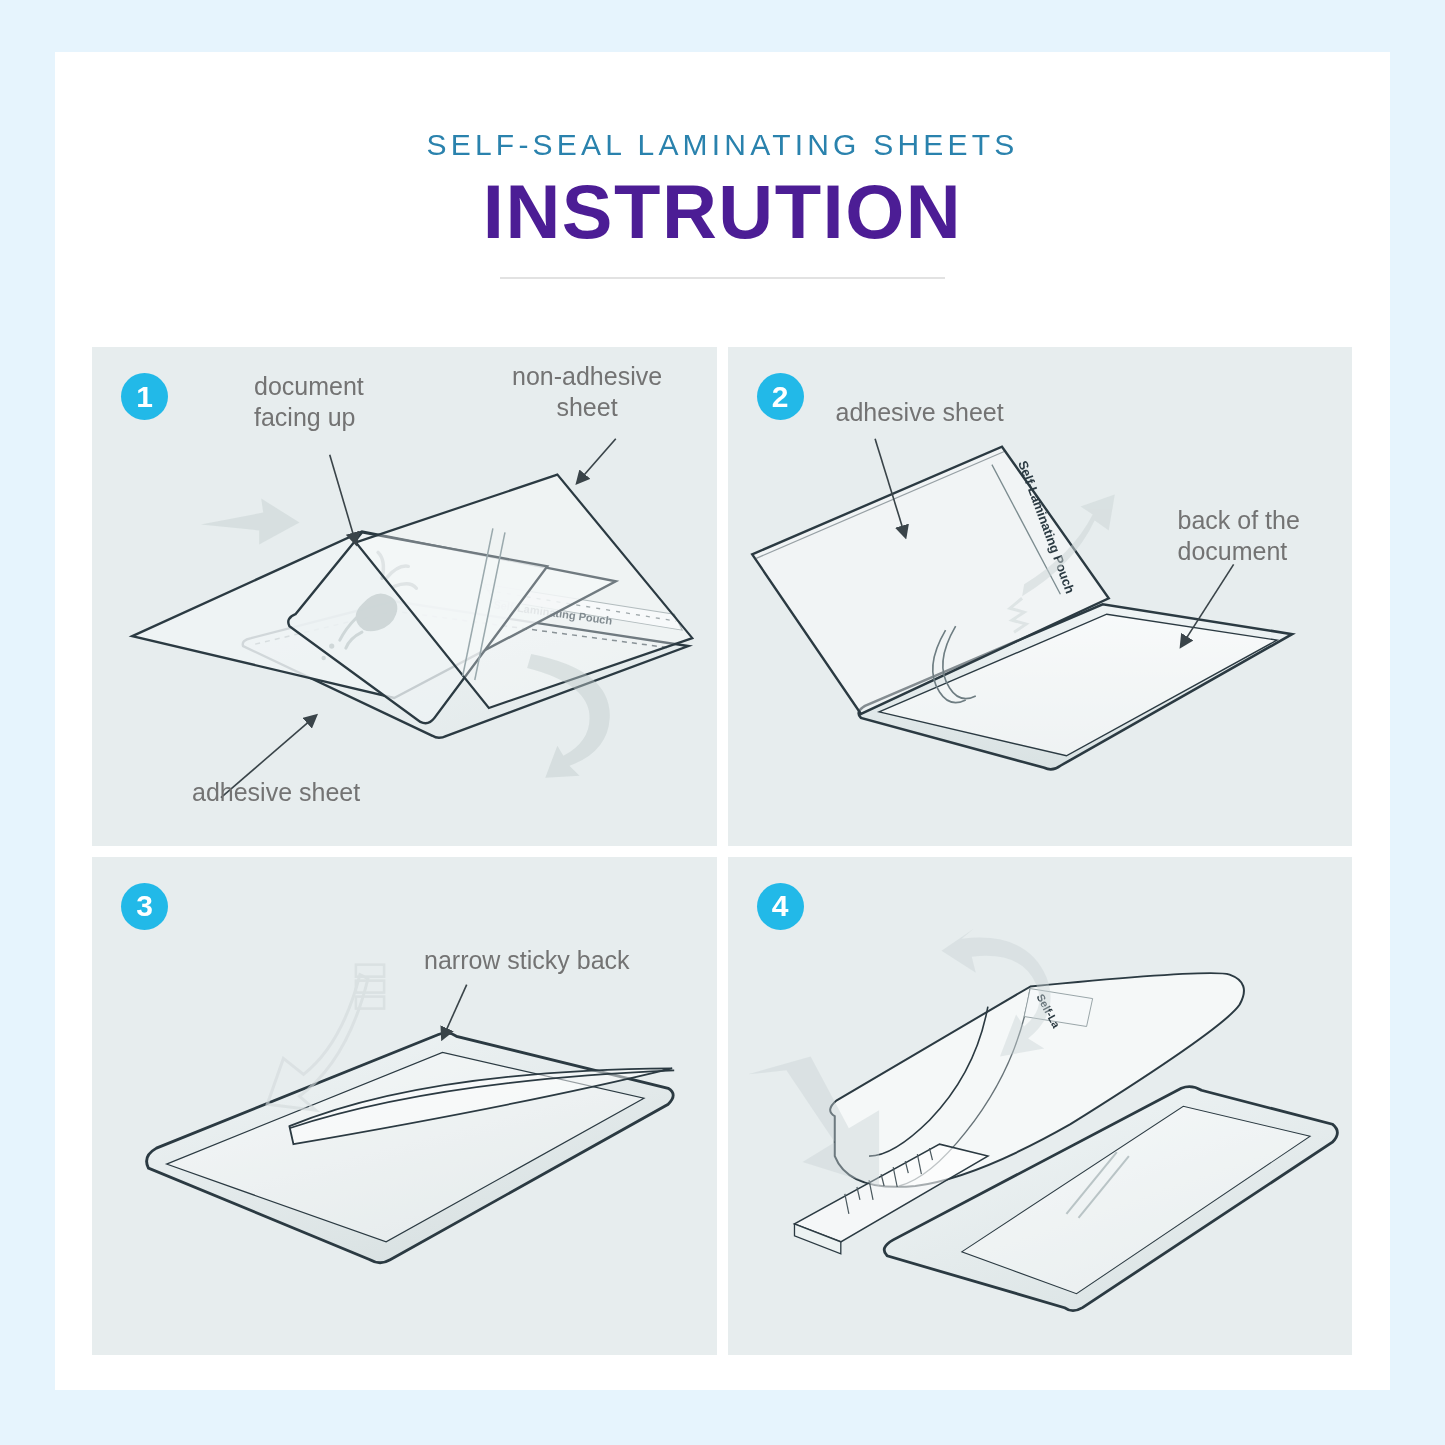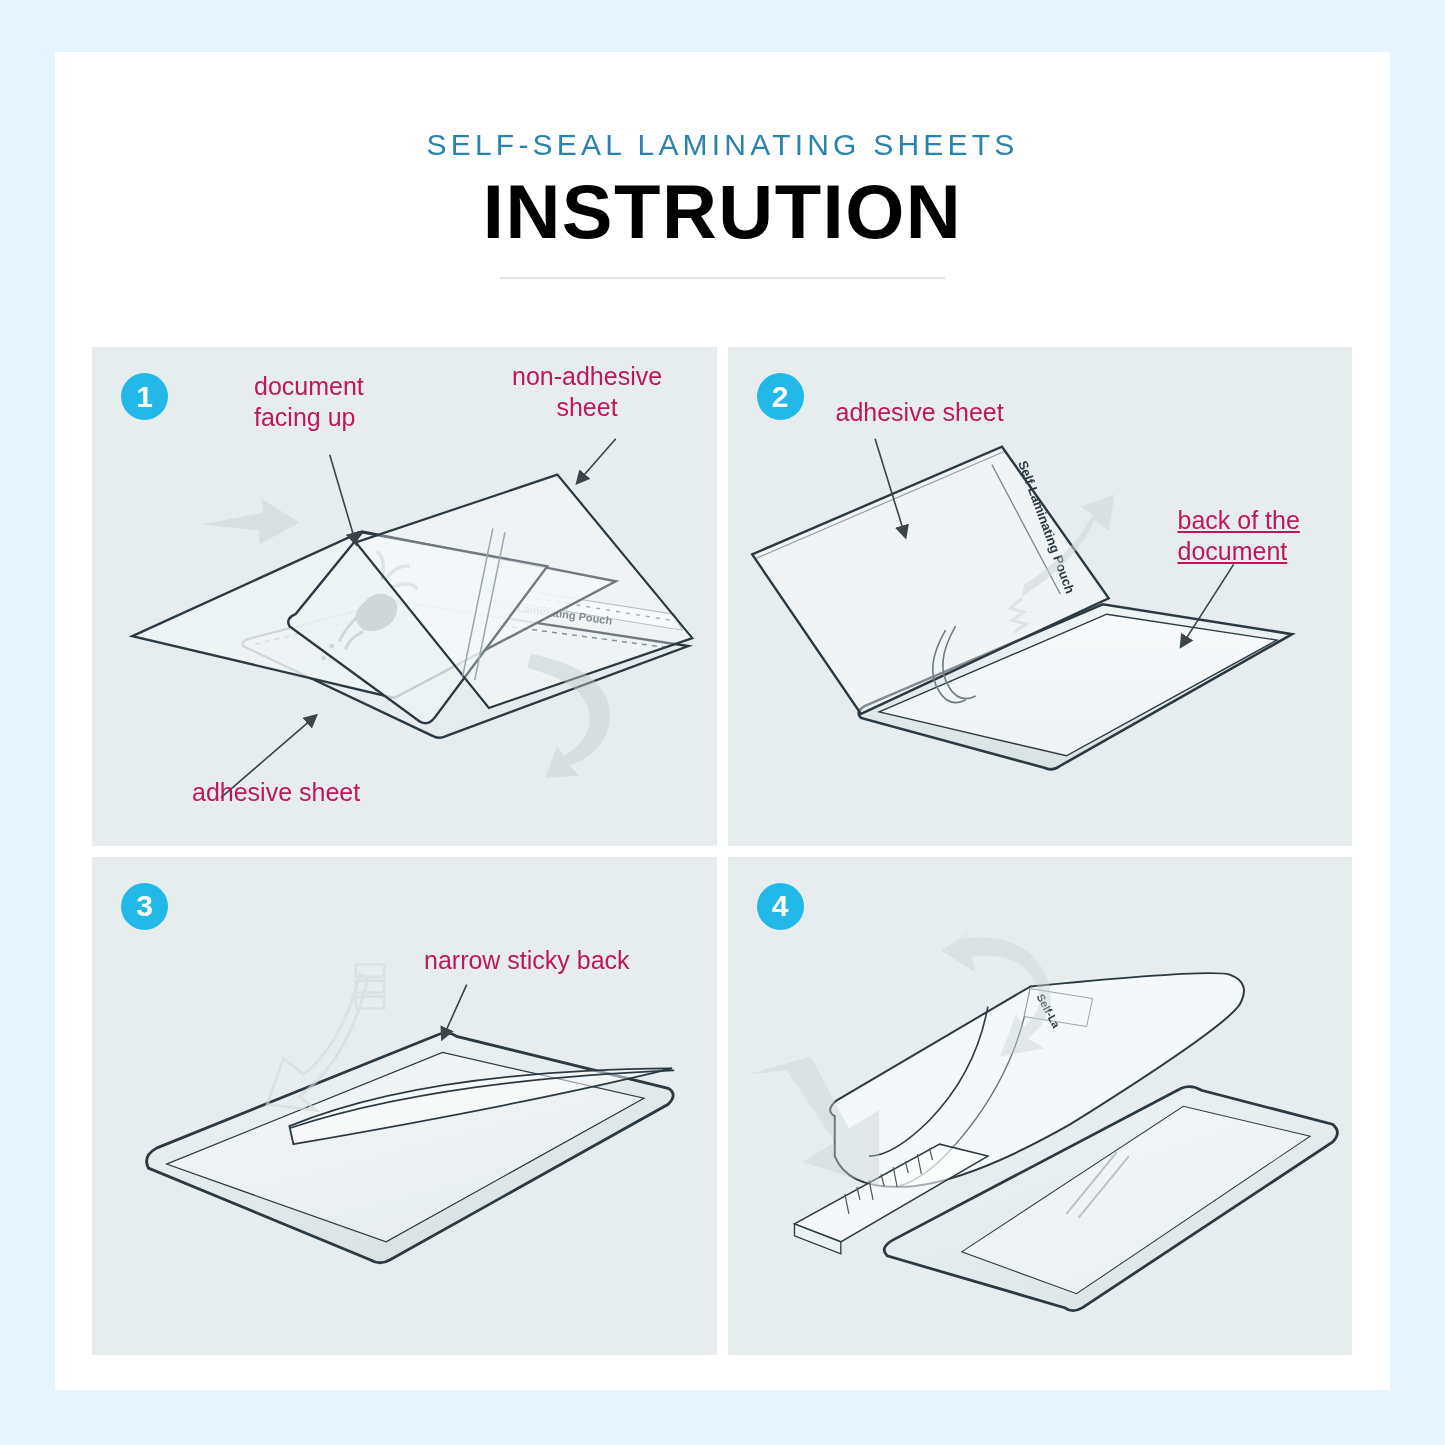--- a/index.html
+++ b/index.html
@@ -44,21 +44,21 @@
     font-weight: 500;
     letter-spacing: 4.2px;
     color: #2a82ad;
     line-height: 1;
   }
   .maintitle {
     margin-top: 14px;
     font-size: 76px;
     font-weight: 700;
     letter-spacing: 1.5px;
-    color: #000000;
+    color: #4c1d95;
     line-height: 1;
     transform: scaleX(1.0);
   }
   .title-rule {
     margin: 27px auto 0 auto;
     width: 445px;
     height: 2px;
     background: #e2e2e2;
   }
 
@@ -93,21 +93,21 @@
     font-weight: 700;
     display: flex;
     align-items: center;
     justify-content: center;
     line-height: 1;
     z-index: 6;
   }
 
   .label {
     position: absolute;
-    color: #be185d;
+    color: #737373;
     font-size: 25px;
     line-height: 1.22;
     z-index: 5;
     white-space: pre-line;
   }
 
   .art {
     position: absolute;
     left: 0; top: 0;
     width: 100%;
@@ -242,21 +242,21 @@
           </g>
           <defs>
             <marker id="ar2" markerWidth="9" markerHeight="9" refX="7" refY="4.5" orient="auto">
               <path d="M0 0 L9 4.5 L0 9 z" fill="#3a4449"></path>
             </marker>
           </defs>
         </svg>
 
         <div class="badge">2</div>
         <div class="label" style="left:108px; top:50px;">adhesive sheet</div>
-        <div class="label" style="left:450px; top:158px;text-decoration:underline;">back of the
+        <div class="label" style="left:450px; top:158px;">back of the
 document</div>
       </div>
 
       <div class="panel">
         <svg class="art" viewBox="0 0 620 500" preserveAspectRatio="none">
           <defs>
             <linearGradient id="sheetg3" x1="0.2" y1="0" x2="0.8" y2="1">
               <stop offset="0%" stop-color="#eff4f5"></stop>
               <stop offset="100%" stop-color="#d6dfe0"></stop>
             </linearGradient>

